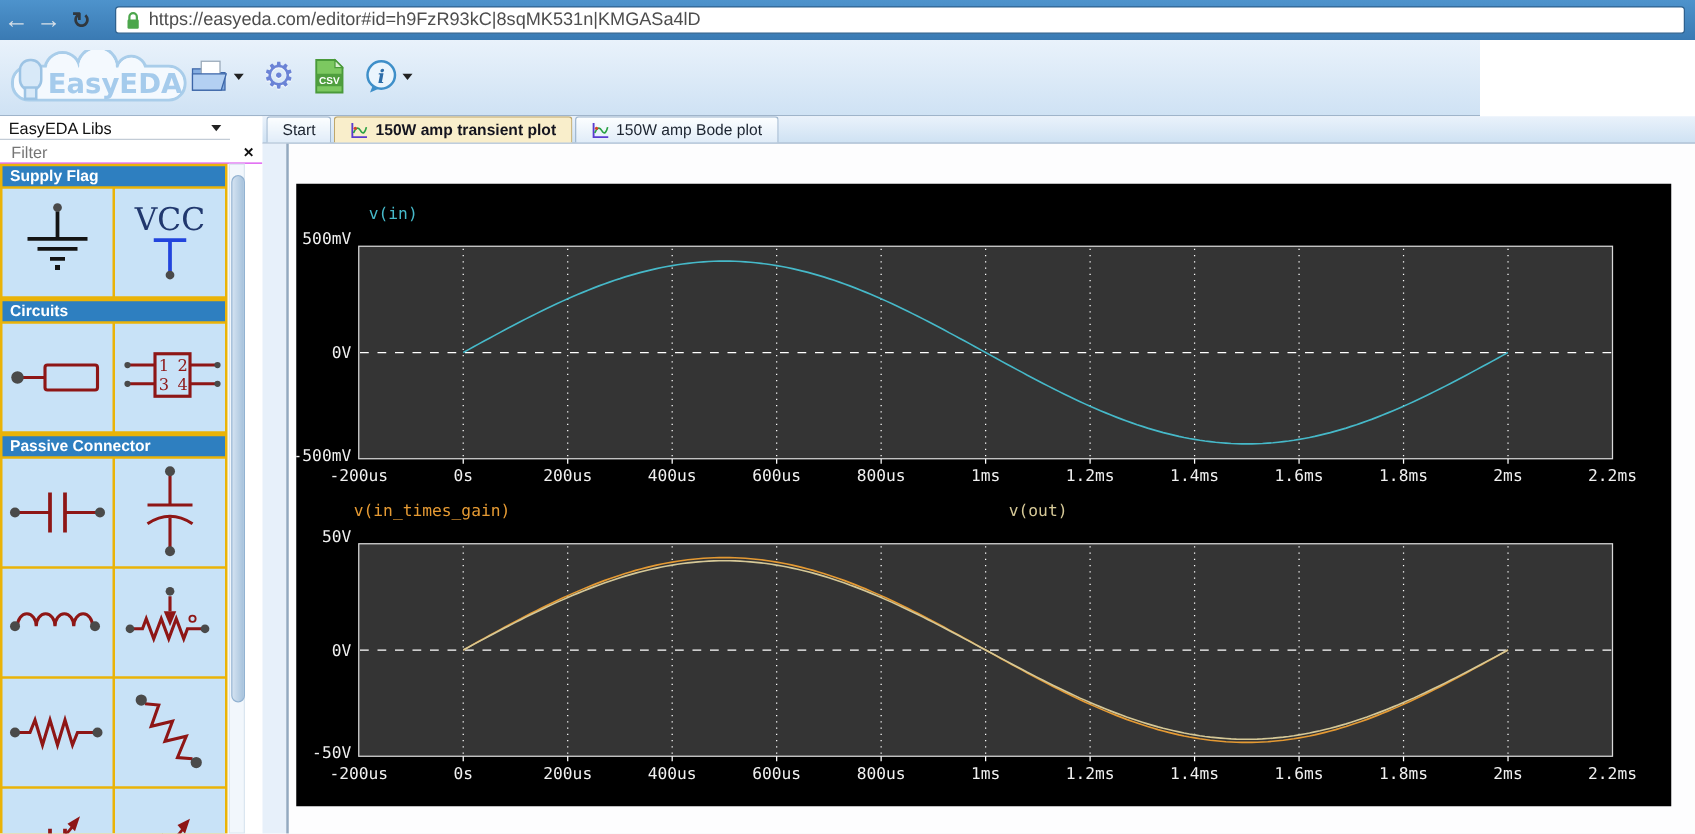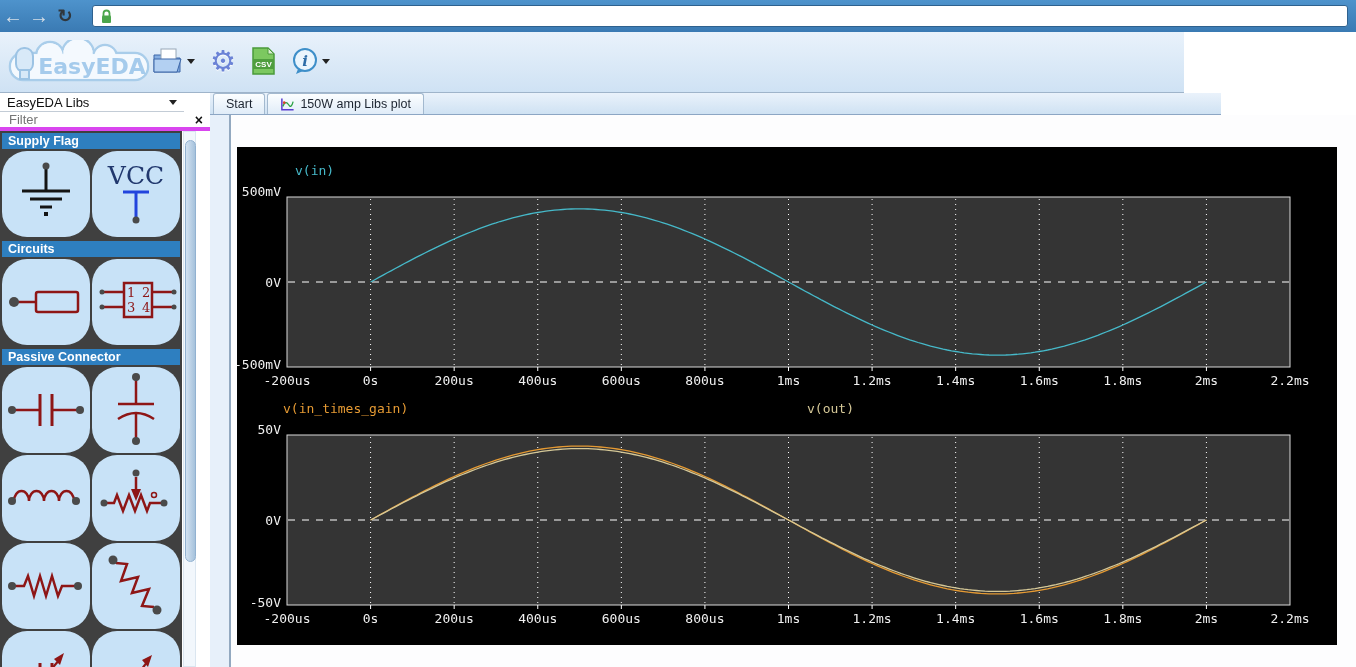--- a/index.html
+++ b/index.html
@@ -27,37 +27,37 @@
     border-top:5px solid #222;}
   .gear-glyph{font-size:29px;color:#6b83d6;line-height:30px;text-shadow:0 1px 1px #fff;}
 
   
   #sidebar{position:absolute;left:0;top:93px;width:210px;height:574px;background:#fff;}
   #lib-select{position:absolute;left:0;top:0;width:184px;height:19px;background:#fff;
     border-bottom:1px solid #c3ccd6;display:flex;align-items:center;padding:0 7px;box-sizing:border-box;
     font-size:13px;color:#111;cursor:pointer;}
   #lib-select .caret-down{margin-left:auto;}
   #filter-row{position:absolute;left:0;top:19px;width:210px;height:19px;background:#fff;
-    border-bottom:4px solid #d946ef;display:flex;align-items:center;padding:0 7px;box-sizing:border-box;}
+    border-bottom:1px solid #d946ef;display:flex;align-items:center;padding:0 7px;box-sizing:border-box;}
   #filter-input{flex:1;border:none;outline:none;font-size:13px;color:#333;background:transparent;
     font-family:"Liberation Sans",sans-serif;}
   #filter-clear{font-size:14px;font-weight:bold;color:#111;cursor:pointer;margin-left:4px;}
-  #libs{position:absolute;left:0;top:38px;width:182px;height:536px;overflow:hidden;background:#404040;}
+  #libs{position:absolute;left:0;top:38px;width:182px;height:536px;overflow:hidden;background:#eab308;}
   .lib-header{width:178px;margin:2px 0 0 2px;background:#2e7fc0;color:#fff;
     font-size:12.5px;font-weight:bold;padding:1px 6px;box-sizing:border-box;cursor:pointer;}
   .lib-grid{display:grid;grid-template-columns:88px 88px;grid-auto-rows:86px;gap:2px;padding:2px;}
-  .lib-cell{background:#c8e2f7;overflow:hidden;cursor:pointer;border-radius:25px;}
+  .lib-cell{background:#c8e2f7;overflow:hidden;cursor:pointer;}
   .lib-cell svg{display:block;width:88px;height:86px;}
   #side-scroll{position:absolute;left:183px;top:38px;width:13px;height:536px;
     background:#f2f7fc;border:1px solid #dbe6f0;box-sizing:border-box;}
   #side-thumb{position:absolute;left:1px;top:8px;width:9px;height:420px;border-radius:6px;
     background:linear-gradient(90deg,#d3e2f1,#a6c2dc);border:1px solid #92b2d1;cursor:pointer;}
 
   
-  #tabbar{position:absolute;left:210px;top:93px;width:1011px;height:22px;box-sizing:border-box;
+  #tabbar{position:absolute;left:210px;top:93px;width:1146px;height:22px;box-sizing:border-box;
     background:linear-gradient(#eaf2fb,#cfe2f3);border-bottom:1px solid #8ca6c4;
     display:flex;align-items:flex-end;padding-left:3px;}
   .tab{height:20px;display:flex;align-items:center;gap:5px;padding:0 12px;
     background:linear-gradient(#fcfeff,#e0ecf8);border:1px solid #a3b9cf;border-bottom:none;
     border-radius:3px 3px 0 0;margin-right:2px;font-size:12.5px;color:#1c2430;cursor:pointer;white-space:nowrap;}
   .tab.active{background:#f9eecb;border-color:#bfa76b;font-weight:bold;color:#14141e;}
   #canvas{position:absolute;left:210px;top:115px;width:1146px;height:552px;background:#fdfdfe;}
   #gutter{position:absolute;left:0;top:0;width:19px;height:552px;background:#e7f0fa;}
   #gutter-line{position:absolute;left:19px;top:0;width:2px;height:552px;background:#93a9c0;}
   #plot-panel{position:absolute;left:27px;top:32px;width:1100px;height:498px;background:#000;}
@@ -74,20 +74,21 @@
 
   <div id="browser-bar">
     <span class="nav-arrow">←</span>
     <span class="nav-arrow">→</span>
     <span class="reload-glyph">↻</span>
     <div id="url-box">
       <svg id="lock-icon" width="11" height="15" viewBox="0 0 11 15">
         <path d="M2.5,7 V4.5 a3,3 0 0 1 6,0 V7" fill="none" stroke="#4ca64c" stroke-width="1.8"></path>
         <rect x="1" y="6.5" width="9" height="7.5" rx="1" fill="#4ca64c"></rect>
       </svg>
+      <span id="url-text">https://easyeda.com/editor#id=h9FzR93kC|8sqMK531n|KMGASa4lD</span>
     </div>
   </div>
 
   <div id="app-toolbar">
     <svg id="logo" width="146" height="46" viewBox="0 0 146 46">
       <g stroke="#a9cdea" stroke-width="2.5" fill="#f4f9fe">
         <circle cx="44" cy="16" r="14"></circle>
           <circle cx="72" cy="14" r="16"></circle>
           <circle cx="99" cy="17" r="12"></circle>
         <rect x="4" y="13" width="138" height="27" rx="13"></rect>
@@ -296,27 +297,35 @@
 
     <div id="side-scroll">
       <div id="side-thumb"></div>
     </div>
   </div>
 
   <div id="tabbar">
     <div class="tab">
       <span>Start</span>
     </div>
+    <div class="tab active">
+      <svg width="15" height="15" viewBox="0 0 16 16">
+        <path d="M2,1.5 L2,13.5 L14.5,13.5" stroke="#5a3bd0" fill="none" stroke-width="1.6"></path>
+        <path d="M3,10 Q6,3 9,8 T14,5" stroke="#2aa244" fill="none" stroke-width="1.4"></path>
+        <circle cx="4.5" cy="6" r="1.4" fill="#d8432a"></circle>
+      </svg>
+      <span>150W amp transient plot</span>
+    </div>
     <div class="tab">
       <svg width="15" height="15" viewBox="0 0 16 16">
         <path d="M2,1.5 L2,13.5 L14.5,13.5" stroke="#5a3bd0" fill="none" stroke-width="1.6"></path>
         <path d="M3,10 Q6,3 9,8 T14,5" stroke="#2aa244" fill="none" stroke-width="1.4"></path>
         <circle cx="4.5" cy="6" r="1.4" fill="#d8432a"></circle>
       </svg>
-      <span>150W amp Libs plot</span>
+      <span>150W amp Bode plot</span>
     </div>
   </div>
 
   <div id="canvas">
     <div id="gutter"></div>
     <div id="gutter-line"></div>
     <div id="plot-panel"><svg width="1100" height="498">
           <rect x="50" y="50" width="1003" height="170" fill="#343434" stroke="#d9d9d9" stroke-width="1"></rect>
           <text x="50" y="238" text-anchor="middle" fill="#f0f0f0">-200us</text>
           <line x1="133.58333333333331" y1="52" x2="133.58333333333331" y2="219" stroke="#ffffff" stroke-width="1" stroke-dasharray="1 4"></line>

